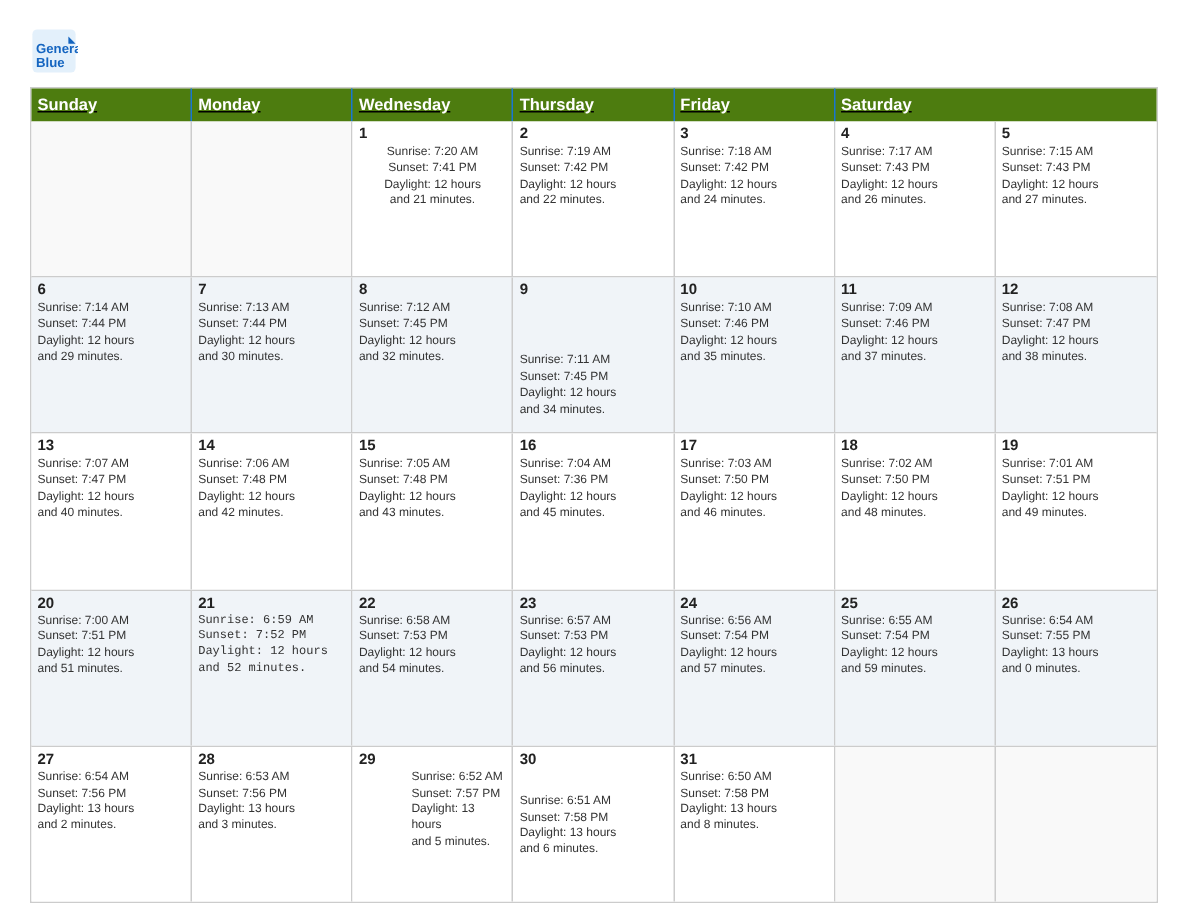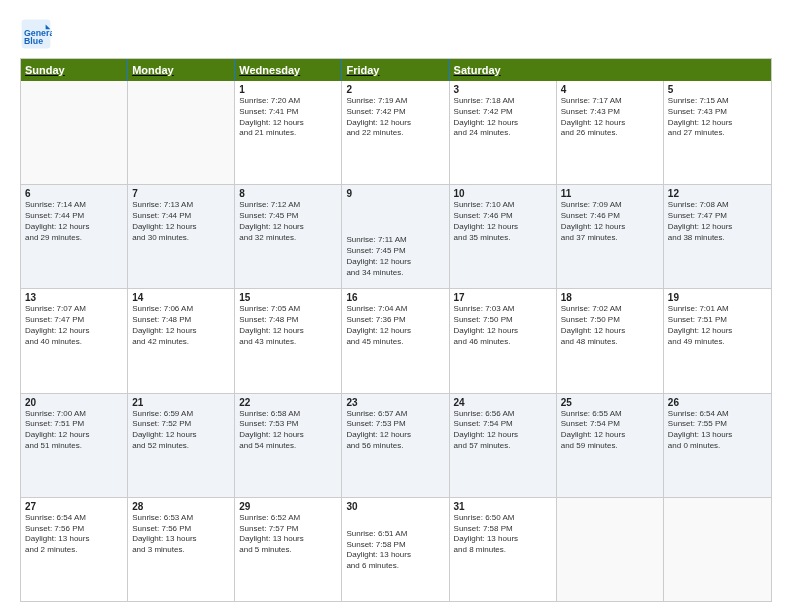--- a/index.html
+++ b/index.html
@@ -137,30 +137,31 @@
       <h1></h1>
       <h2></h2>
     </div>
   </div>
 
   <div class="calendar">
     <div class="cal-header">
     <div class="cal-header-cell">Sunday</div>
         <div class="cal-header-cell">Monday</div>
         <div class="cal-header-cell">Wednesday</div>
+        <div class="cal-header-cell">Thursday</div>
         <div class="cal-header-cell">Friday</div>
         <div class="cal-header-cell">Saturday</div>
       </div>
     <div class="cal-body">
     <div class="cal-row">
           <div class="cal-cell empty"></div>
           <div class="cal-cell empty"></div>
           <div class="cal-cell">
             <span class="day-num">1</span>
-            <div class="info" style="white-space: pre-line;">Sunrise: 7:20 AM
+            <div class="info" style="white-space: pre-line; text-align: center;">Sunrise: 7:20 AM
 Sunset: 7:41 PM
 Daylight: 12 hours
 and 21 minutes.</div>
           </div>
           <div class="cal-cell">
             <span class="day-num">2</span>
             <div class="info" style="white-space: pre-line;">Sunrise: 7:19 AM
 Sunset: 7:42 PM
 Daylight: 12 hours
 and 22 minutes.</div>
@@ -292,21 +293,21 @@
         <div class="cal-row alt-row">
           <div class="cal-cell">
             <span class="day-num">20</span>
             <div class="info" style="white-space: pre-line;">Sunrise: 7:00 AM
 Sunset: 7:51 PM
 Daylight: 12 hours
 and 51 minutes.</div>
           </div>
           <div class="cal-cell">
             <span class="day-num">21</span>
-            <div class="info" style="white-space: pre-line;">Sunrise: 6:59 AM
+            <div class="info" style="white-space: pre-line; font-family: Liberation Mono, monospace;">Sunrise: 6:59 AM
 Sunset: 7:52 PM
 Daylight: 12 hours
 and 52 minutes.</div>
           </div>
           <div class="cal-cell">
             <span class="day-num">22</span>
             <div class="info" style="white-space: pre-line;">Sunrise: 6:58 AM
 Sunset: 7:53 PM
 Daylight: 12 hours
 and 54 minutes.</div>
@@ -350,21 +351,21 @@
           </div>
           <div class="cal-cell">
             <span class="day-num">28</span>
             <div class="info" style="white-space: pre-line;">Sunrise: 6:53 AM
 Sunset: 7:56 PM
 Daylight: 13 hours
 and 3 minutes.</div>
           </div>
           <div class="cal-cell">
             <span class="day-num">29</span>
-            <div class="info" style="white-space: pre-line;">Sunrise: 6:52 AM
+            <div class="info" style="white-space: pre-line; margin-left: 35px;">Sunrise: 6:52 AM
 Sunset: 7:57 PM
 Daylight: 13 hours
 and 5 minutes.</div>
           </div>
           <div class="cal-cell">
             <span class="day-num">30</span>
             <div class="info" style="white-space: pre-line; margin-top: 17px;">Sunrise: 6:51 AM
 Sunset: 7:58 PM
 Daylight: 13 hours
 and 6 minutes.</div>

